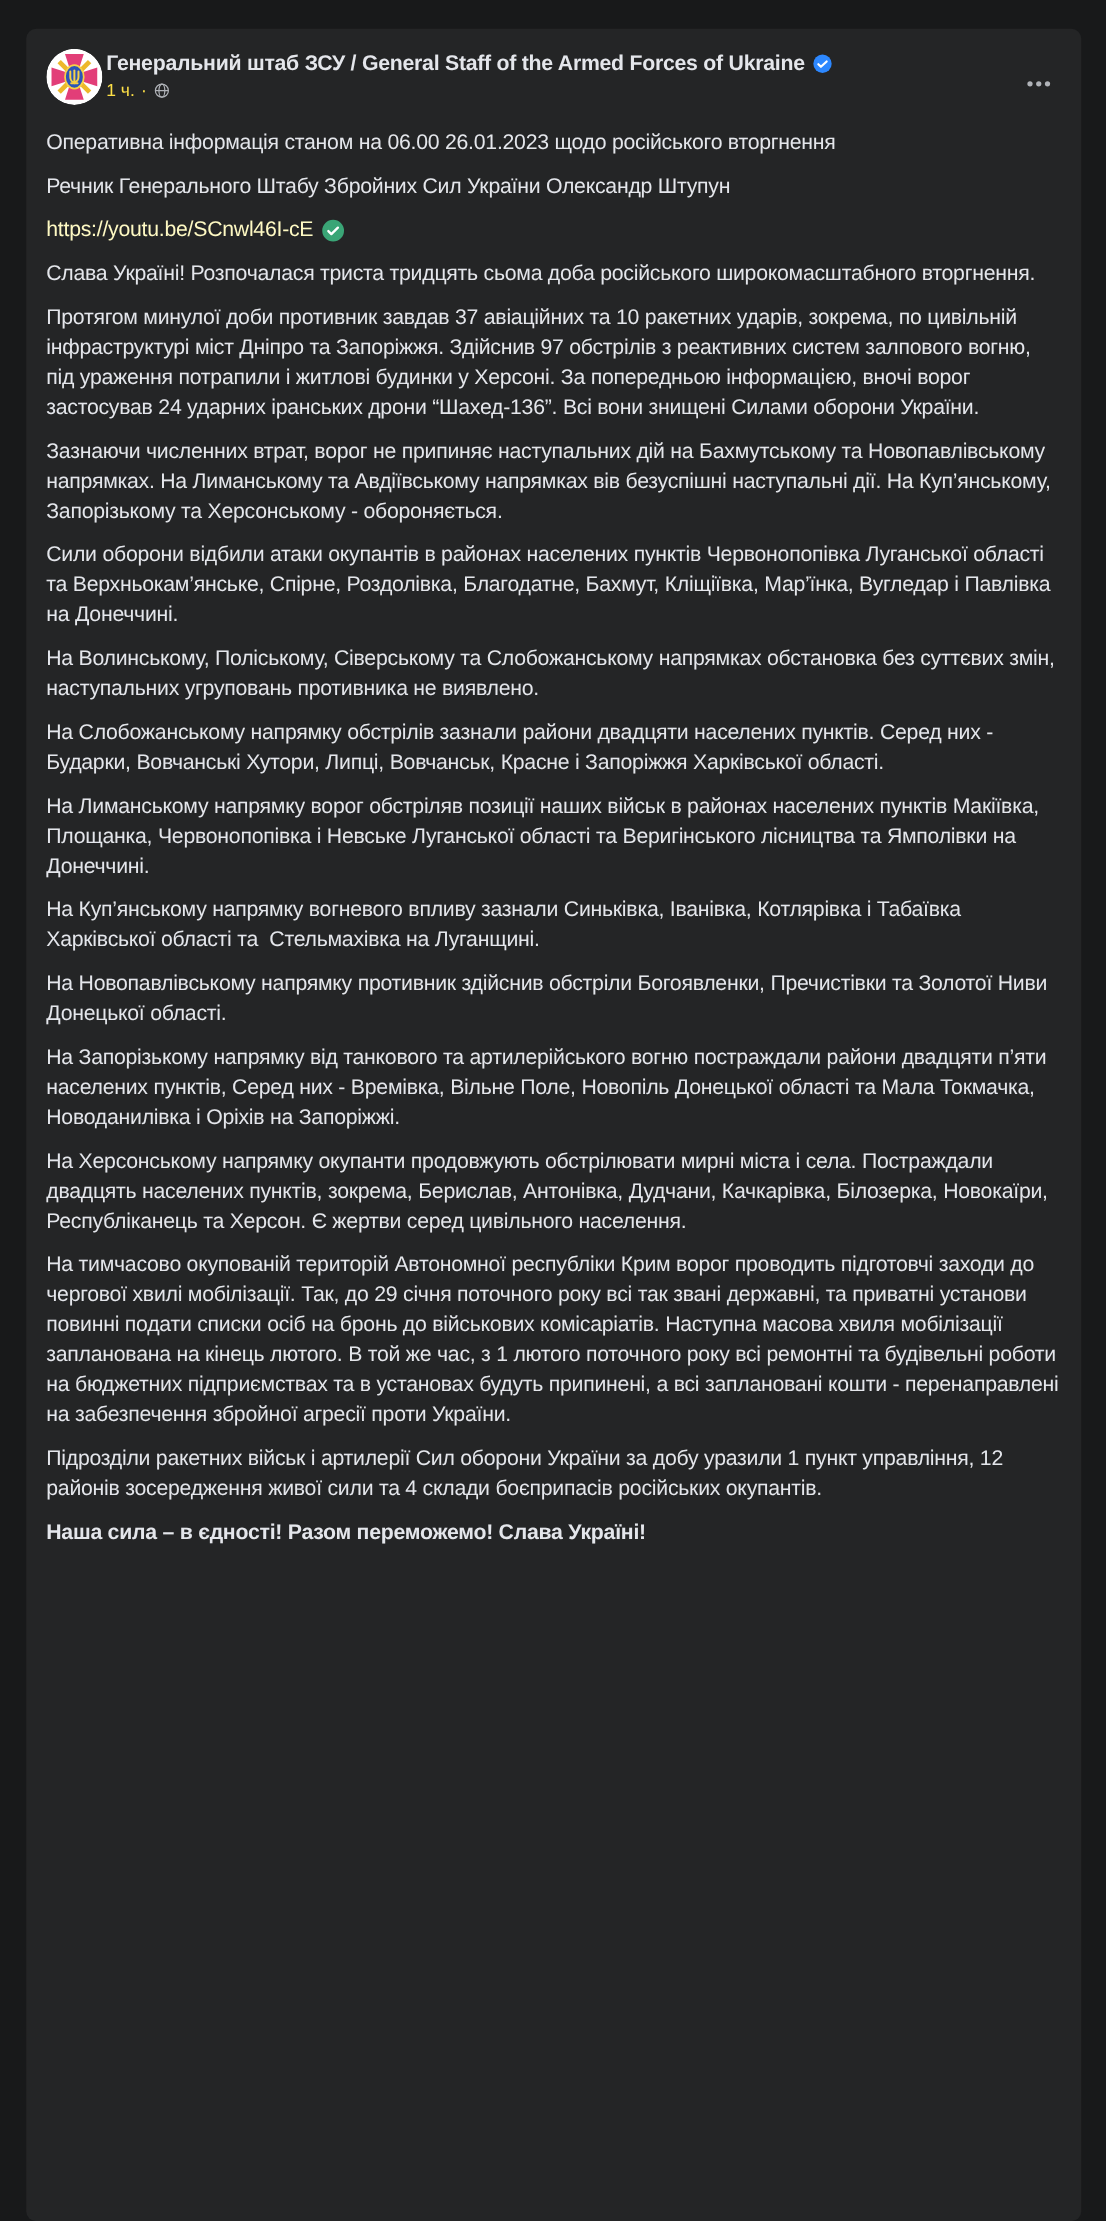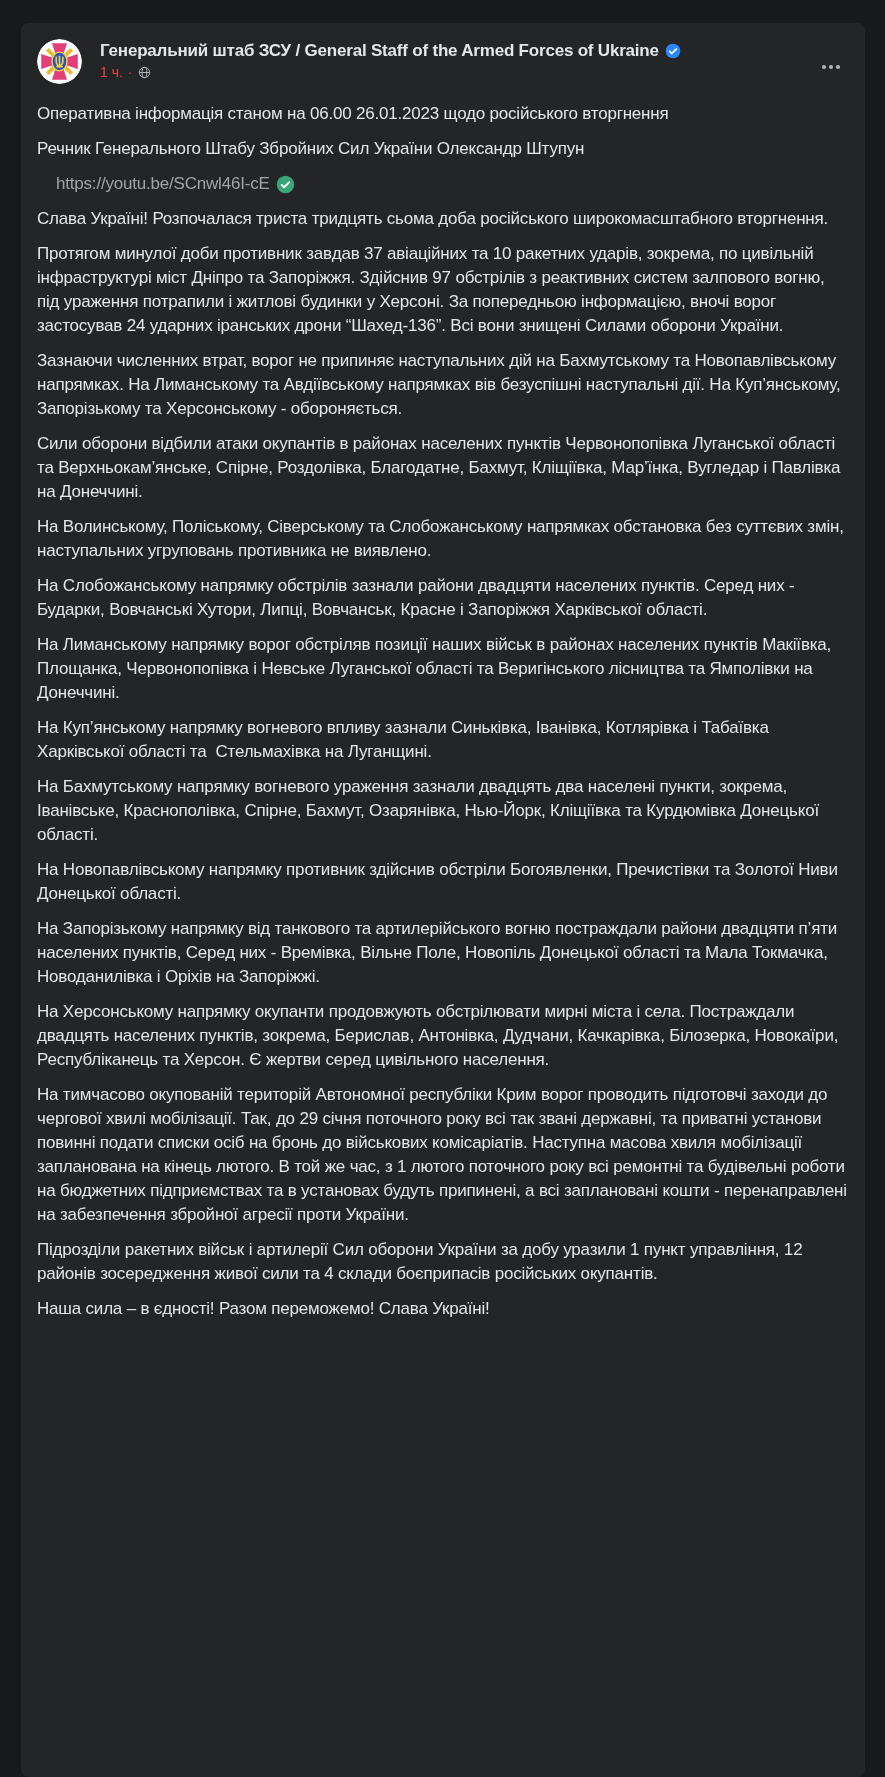--- a/index.html
+++ b/index.html
@@ -18,21 +18,21 @@
     width: 844px;
     min-height: 1754px;
     box-sizing: border-box;
     background: #242526;
     border-radius: 8px;
     padding: 16px 16px 24px 16px;
   }
   .header {
     display: flex;
     align-items: flex-start;
-    gap: 18px;
+    gap: 3px;
     margin-bottom: 18px;
     position: relative;
   }
   .avatar {
     width: 45px;
     height: 45px;
     border-radius: 50%;
     overflow: hidden;
     flex: 0 0 45px;
     cursor: pointer;
@@ -51,21 +51,21 @@
     letter-spacing: -0.2px;
     cursor: pointer;
   }
   .verified-badge { display: inline-flex; flex: 0 0 auto; margin-top: 1px; }
   .meta {
     display: flex;
     align-items: center;
     gap: 5px;
     margin-top: 3px;
     font-size: 14px;
-    color: #ef4444;
+    color: #fde047;
   }
   .meta .ts { cursor: pointer; }
   .meta .globe { display: inline-flex; margin-top: 1px; }
   .more-btn {
     position: absolute;
     right: 0;
     top: 10px;
     width: 36px;
     height: 36px;
     display: flex;
@@ -75,34 +75,33 @@
     cursor: pointer;
   }
   .body-text p {
     margin: 0 0 11px 0;
     font-size: 17px;
     line-height: 24px;
     color: #e4e6eb;
     letter-spacing: -0.2px;
     white-space: pre-wrap;
   }
-  .body-text p:last-child { margin-bottom: 12px; }
+  .body-text p:last-child { margin-bottom: 12px; font-weight: bold; }
   .link-line {
     display: flex;
     align-items: center;
     gap: 6px;
   }
   .post-link {
-    color: #a3a3a3;
+    color: #fef9c3;
     text-decoration: none;
     font-size: 17px;
     line-height: 24px;
     letter-spacing: -0.2px;
     cursor: pointer;
-    margin-left: 19px;
   }
   .green-check { display: inline-flex; flex: 0 0 auto; }
 </style>
 </head>
 <body>
 
 <div class="card">
 
   <div class="header">
     <div class="avatar">
@@ -174,21 +173,20 @@
     </p>
 
     <p>Слава Україні! Розпочалася триста тридцять сьома доба російського широкомасштабного вторгнення.</p>
     <p>Протягом минулої доби противник завдав 37 авіаційних та 10 ракетних ударів, зокрема, по цивільній інфраструктурі міст Дніпро та Запоріжжя. Здійснив 97 обстрілів з реактивних систем залпового вогню, під ураження потрапили і житлові будинки у Херсоні. За попередньою інформацією, вночі ворог застосував 24 ударних іранських дрони “Шахед-136”. Всі вони знищені Силами оборони України.</p>
     <p>Зазнаючи численних втрат, ворог не припиняє наступальних дій на Бахмутському та Новопавлівському напрямках. На Лиманському та Авдіївському напрямках вів безуспішні наступальні дії. На Куп’янському, Запорізькому та Херсонському - обороняється.</p>
     <p>Сили оборони відбили атаки окупантів в районах населених пунктів Червонопопівка Луганської області та Верхньокам’янське, Спірне, Роздолівка, Благодатне, Бахмут, Кліщіївка, Мар’їнка, Вугледар і Павлівка на Донеччині.</p>
     <p>На Волинському, Поліському, Сіверському та Слобожанському напрямках обстановка без суттєвих змін, наступальних угруповань противника не виявлено.</p>
     <p>На Слобожанському напрямку обстрілів зазнали райони двадцяти населених пунктів. Серед них - Бударки, Вовчанські Хутори, Липці, Вовчанськ, Красне і Запоріжжя Харківської області.</p>
     <p>На Лиманському напрямку ворог обстріляв позиції наших військ в районах населених пунктів Макіївка, Площанка, Червонопопівка і Невське Луганської області та Веригінського лісництва та Ямполівки на Донеччині.</p>
     <p>На Куп’янському напрямку вогневого впливу зазнали Синьківка, Іванівка, Котлярівка і Табаївка Харківської області та  Стельмахівка на Луганщині.</p>
-    <p>На Бахмутському напрямку вогневого ураження зазнали двадцять два населені пункти, зокрема, Іванівське, Краснополівка, Спірне, Бахмут, Озарянівка, Нью-Йорк, Кліщіївка та Курдюмівка Донецької області.</p>
     <p>На Новопавлівському напрямку противник здійснив обстріли Богоявленки, Пречистівки та Золотої Ниви Донецької області.</p>
     <p>На Запорізькому напрямку від танкового та артилерійського вогню постраждали райони двадцяти п’яти населених пунктів, Серед них - Времівка, Вільне Поле, Новопіль Донецької області та Мала Токмачка, Новоданилівка і Оріхів на Запоріжжі.</p>
     <p>На Херсонському напрямку окупанти продовжують обстрілювати мирні міста і села. Постраждали двадцять населених пунктів, зокрема, Берислав, Антонівка, Дудчани, Качкарівка, Білозерка, Новокаїри, Республіканець та Херсон. Є жертви серед цивільного населення.</p>
     <p>На тимчасово окупованій територій Автономної республіки Крим ворог проводить підготовчі заходи до чергової хвилі мобілізації. Так, до 29 січня поточного року всі так звані державні, та приватні установи повинні подати списки осіб на бронь до військових комісаріатів. Наступна масова хвиля мобілізації запланована на кінець лютого. В той же час, з 1 лютого поточного року всі ремонтні та будівельні роботи на бюджетних підприємствах та в установах будуть припинені, а всі заплановані кошти - перенаправлені на забезпечення збройної агресії проти України.</p>
     <p>Підрозділи ракетних військ і артилерії Сил оборони України за добу уразили 1 пункт управління, 12 районів зосередження живої сили та 4 склади боєприпасів російських окупантів.</p>
     <p>Наша сила – в єдності! Разом переможемо! Слава Україні!</p>
   </div>
 
 </div>
 

